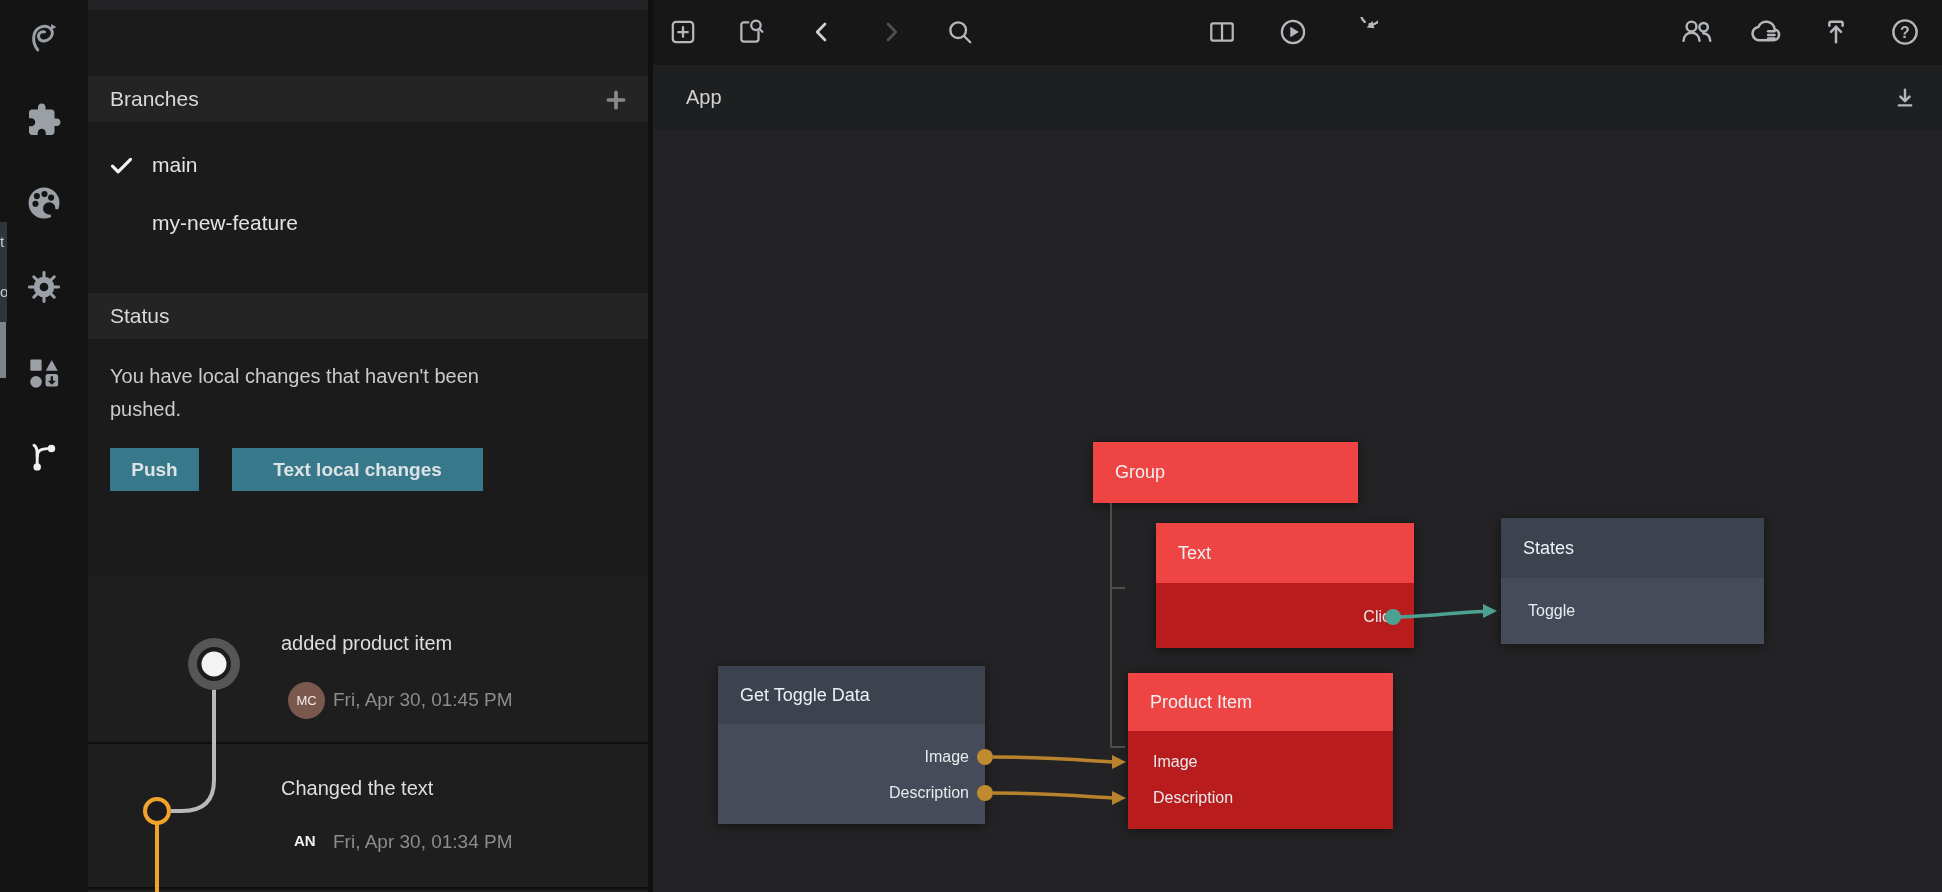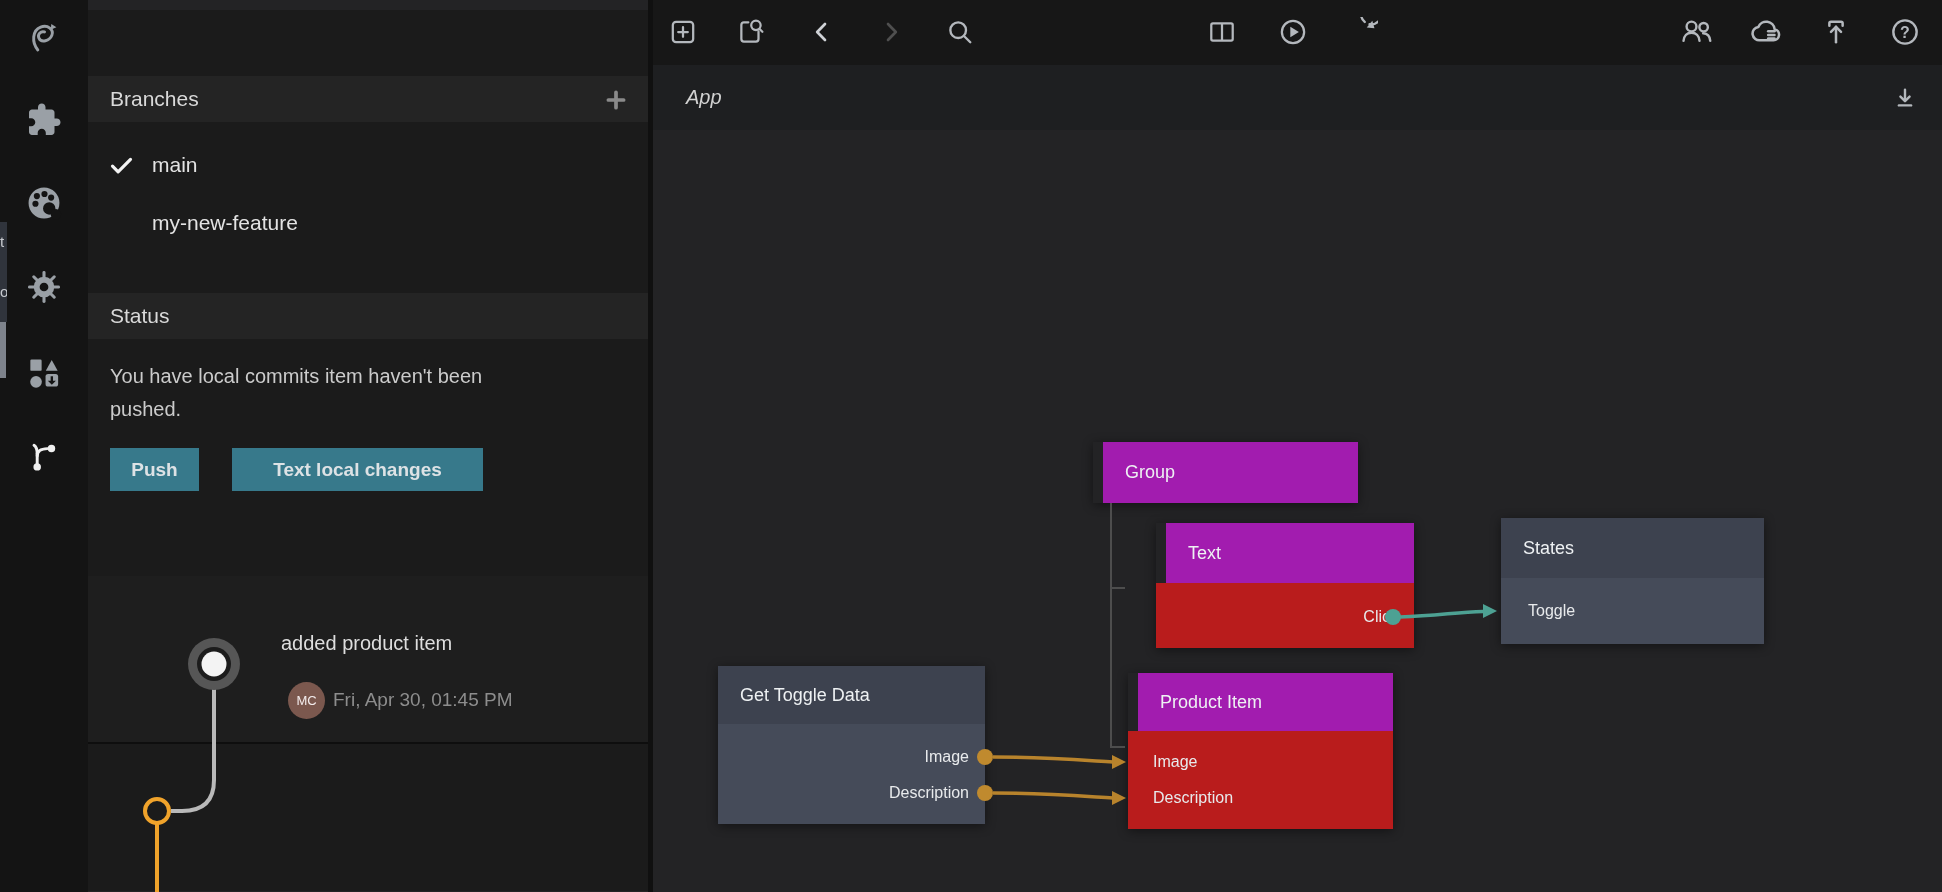--- a/index.html
+++ b/index.html
@@ -34,31 +34,31 @@
           font-size:13px;font-weight:normal;display:flex;align-items:center;justify-content:center;}
   .avatar-txt{position:absolute;left:206px;font-size:15px;font-weight:bold;color:#f0f0f0;}
   .commit-partial{position:absolute;left:0;top:881px;width:560px;height:11px;background:#242424;}
 
   .seam{position:absolute;left:648px;top:0;width:5px;height:892px;background:#101010;z-index:4;}
 
   
   .topbar{position:absolute;left:653px;top:0;width:1289px;height:65px;background:#171717;z-index:2;}
   .tool-btn{position:absolute;top:12px;width:40px;height:40px;background:none;border:none;padding:0;cursor:pointer;
             display:flex;align-items:center;justify-content:center;}
-  .crumbbar{position:absolute;left:653px;top:65px;width:1289px;height:65px;background:#1e1f21;z-index:2;font-style:italic;}
+  .crumbbar{position:absolute;left:653px;top:65px;width:1289px;height:65px;background:#1e1f21;z-index:2;}
   .crumb-title{position:absolute;left:33px;top:0;height:65px;display:flex;align-items:center;font-size:20px;color:#d2d2d2;}
   .crumb-action{position:absolute;right:20px;top:16px;width:34px;height:34px;background:none;border:none;padding:0;cursor:pointer;
                 display:flex;align-items:center;justify-content:center;}
   .viewport{position:absolute;left:653px;top:130px;width:1289px;height:762px;background:#232325;z-index:1;}
 
   
   .node{position:absolute;z-index:2;box-shadow:0 2px 10px rgba(0,0,0,.45);cursor:pointer;}
   .node .hd{display:flex;align-items:center;padding:0 22px;font-size:18px;color:#eef1f3;box-sizing:border-box;}
   .node .bd{box-sizing:border-box;}
-  .blue .hd{background:#a21caf;margin-left:10px;}
+  .blue .hd{background:#ef4444;}
   .blue .bd{background:#b91c1c;}
   .gray .hd{background:#3d424f;}
   .gray .bd{background:#454b59;}
   .port-row{display:flex;align-items:center;height:36px;font-size:16px;color:#e8eaec;}
   .port-out{justify-content:flex-end;padding-right:16px;}
   .port-in{justify-content:flex-start;}
 
   .overlay{position:absolute;left:0;top:0;z-index:5;pointer-events:none;}
   svg{shape-rendering:geometricPrecision;}
 </style>
@@ -150,31 +150,36 @@
       </span>
       <span>main</span>
     </div>
     <div class="branch-row" style="top:186px;padding-left:64px">
       <span>my-new-feature</span>
     </div>
 
     <div class="sec-header" style="top:283px">
       <span>Status</span>
     </div>
-    <p class="status-msg">You have local commits item haven't been pushed.</p>
+    <p class="status-msg">You have local changes that haven't been pushed.</p>
     <button class="btn" style="left:22px;width:89px">Push</button>
     <button class="btn" style="left:144px;width:251px">Text local changes</button>
 
 
     <div class="commit" style="top:566px;height:166px">
       <div class="c-title" style="top:56px">added product item</div>
       <div class="avatar" style="top:106px">MC</div>
       <div class="c-date" style="top:113px">Fri, Apr 30, 01:45 PM</div>
     </div>
 
+    <div class="commit" style="top:734px;height:143px">
+      <div class="c-title" style="top:33px">Changed the text</div>
+      <div class="avatar-txt" style="top:88px">AN</div>
+      <div class="c-date" style="top:87px">Fri, Apr 30, 01:34 PM</div>
+    </div>
 
     <div class="commit-partial"></div>
   </aside>
 
   <div class="seam"></div>
 
   <div class="topbar">
     <button class="tool-btn" style="left:10px">
       <svg width="30" height="30" viewBox="0 0 28 28" fill="none" stroke="#b4b8bd" stroke-width="2.1" stroke-linecap="round">
         <rect x="4.5" y="4.5" width="19" height="19" rx="3"></rect>

